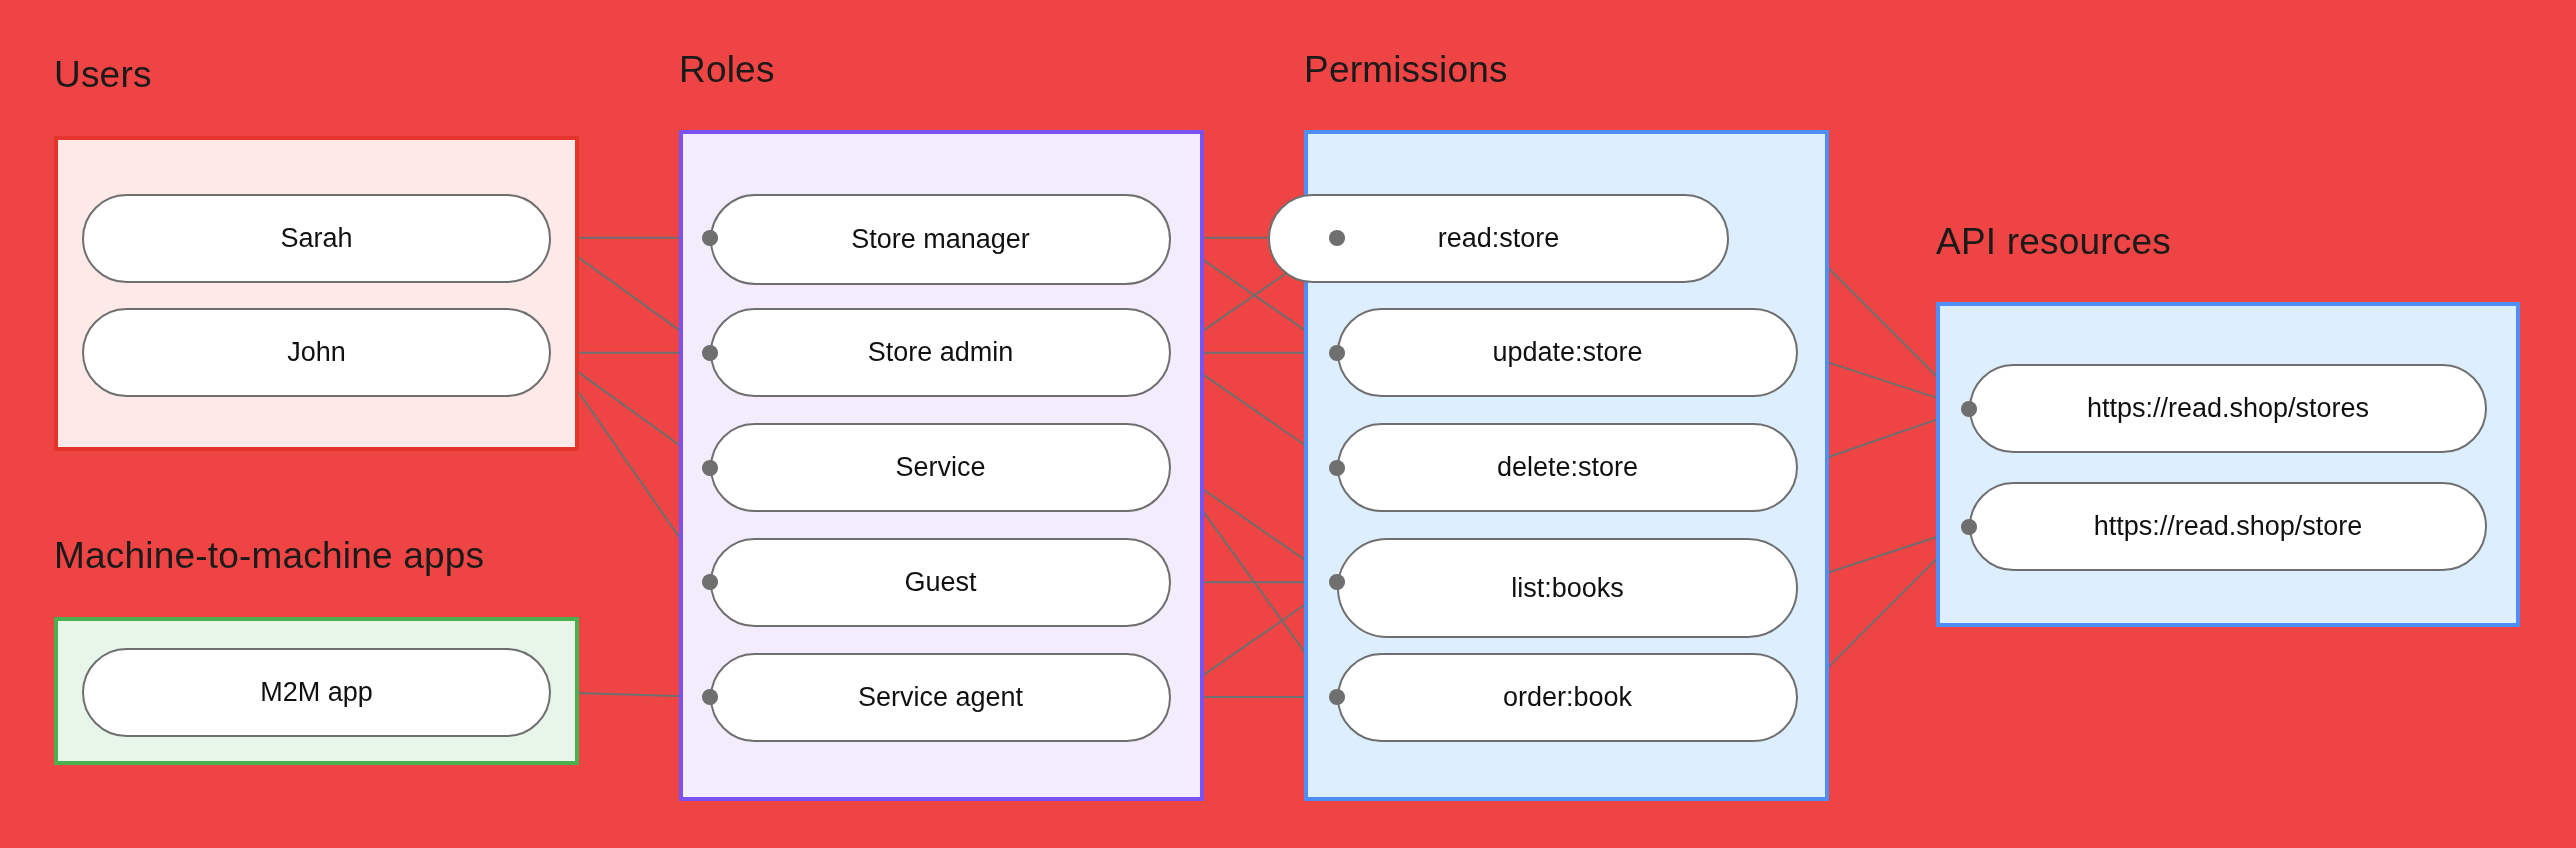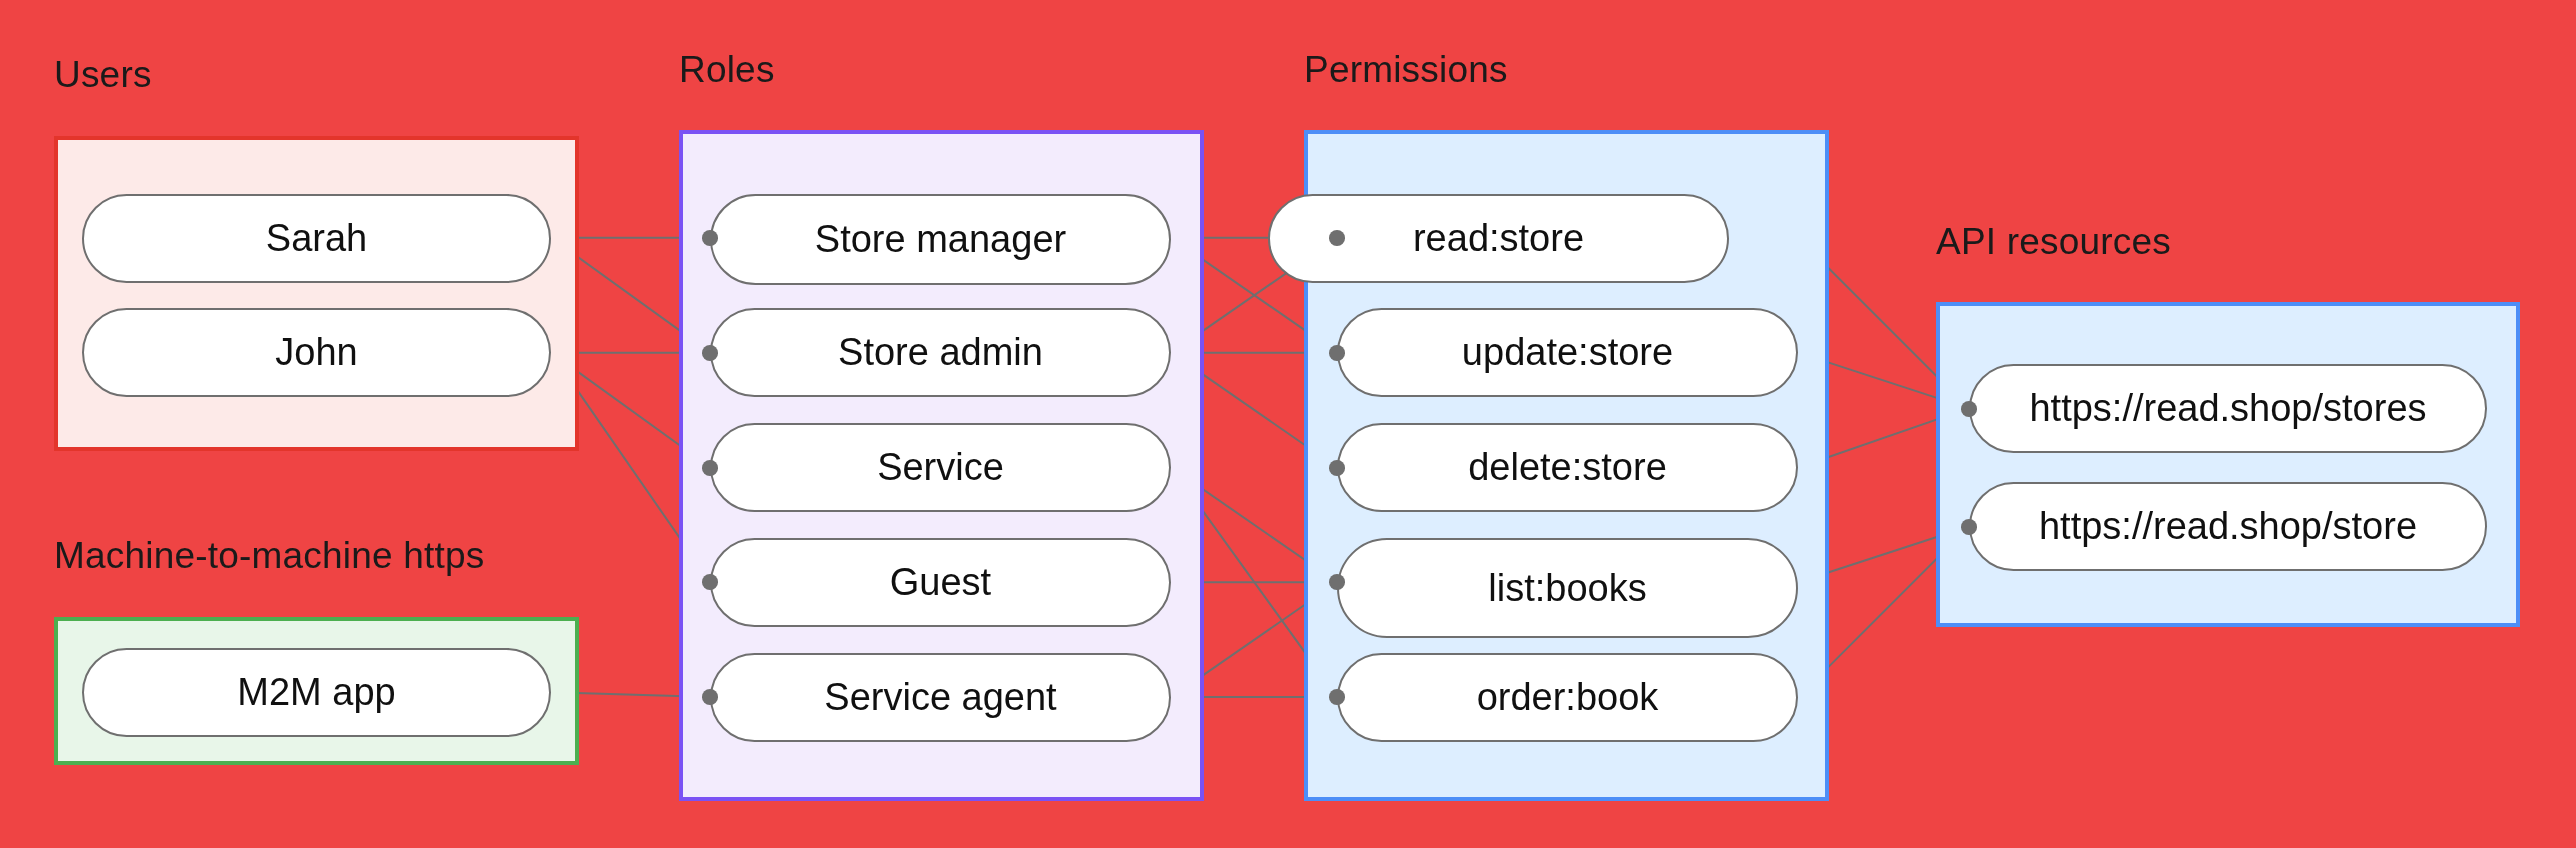--- a/index.html
+++ b/index.html
@@ -40,21 +40,21 @@
   }
   .node {
     position: absolute;
     box-sizing: border-box;
     background: #ffffff;
     border: 2.6px solid #6f6f6f;
     border-radius: 872px;
     display: flex;
     align-items: center;
     justify-content: center;
-    font-size: 38px;
+    font-size: 27px;
     color: #101010;
     white-space: nowrap;
     z-index: 5;
   }
   .port {
     position: absolute;
     width: 15.7px;
     height: 15.7px;
     margin-left: -7.9px;
     margin-top: -7.9px;
@@ -88,21 +88,21 @@
       <line x1="1096" y1="215" x2="1200" y2="249" stroke="#6f6f6f" stroke-width="2" vector-effect="non-scaling-stroke"></line>
       <line x1="1096" y1="285" x2="1200" y2="249" stroke="#6f6f6f" stroke-width="2" vector-effect="non-scaling-stroke"></line>
       <line x1="1096" y1="355" x2="1200" y2="321" stroke="#6f6f6f" stroke-width="2" vector-effect="non-scaling-stroke"></line>
       <line x1="1096" y1="425" x2="1200" y2="321" stroke="#6f6f6f" stroke-width="2" vector-effect="non-scaling-stroke"></line>
     </svg>
   <div id="groups-layer">
       <div class="group-title" style="left: 54px; top: 54px;">Users</div>
       <div class="group" style="left: 54px; top: 136px; width: 525px; height: 315px; border-color: rgb(227, 53, 43); border-width: 4.4px; background: rgb(253, 234, 232);"></div>
       <div class="node" style="left: 82px; top: 194px; width: 469px; height: 89px;">Sarah</div>
       <div class="node" style="left: 82px; top: 308px; width: 469px; height: 89px;">John</div>
-      <div class="group-title" style="left: 54px; top: 535px;">Machine-to-machine https</div>
+      <div class="group-title" style="left: 54px; top: 535px;">Machine-to-machine apps</div>
       <div class="group" style="left: 54px; top: 617px; width: 525px; height: 148px; border-color: rgb(76, 175, 80); border-width: 4.4px; background: rgb(232, 246, 233);"></div>
       <div class="node" style="left: 82px; top: 648px; width: 469px; height: 89px;">M2M app</div>
       <div class="group-title" style="left: 679px; top: 49px;">Roles</div>
       <div class="group" style="left: 679px; top: 130px; width: 525px; height: 671px; border-color: rgb(122, 82, 244); border-width: 4.4px; background: rgb(243, 236, 253);"></div>
       <div class="node" style="left: 710px; top: 194px; width: 461px; height: 91px;">Store manager</div>
       <div class="node" style="left: 710px; top: 308px; width: 461px; height: 89px;">Store admin</div>
       <div class="node" style="left: 710px; top: 423px; width: 461px; height: 89px;">Service</div>
       <div class="node" style="left: 710px; top: 538px; width: 461px; height: 89px;">Guest</div>
       <div class="node" style="left: 710px; top: 653px; width: 461px; height: 89px;">Service agent</div>
       <div class="group-title" style="left: 1304px; top: 49px;">Permissions</div>

